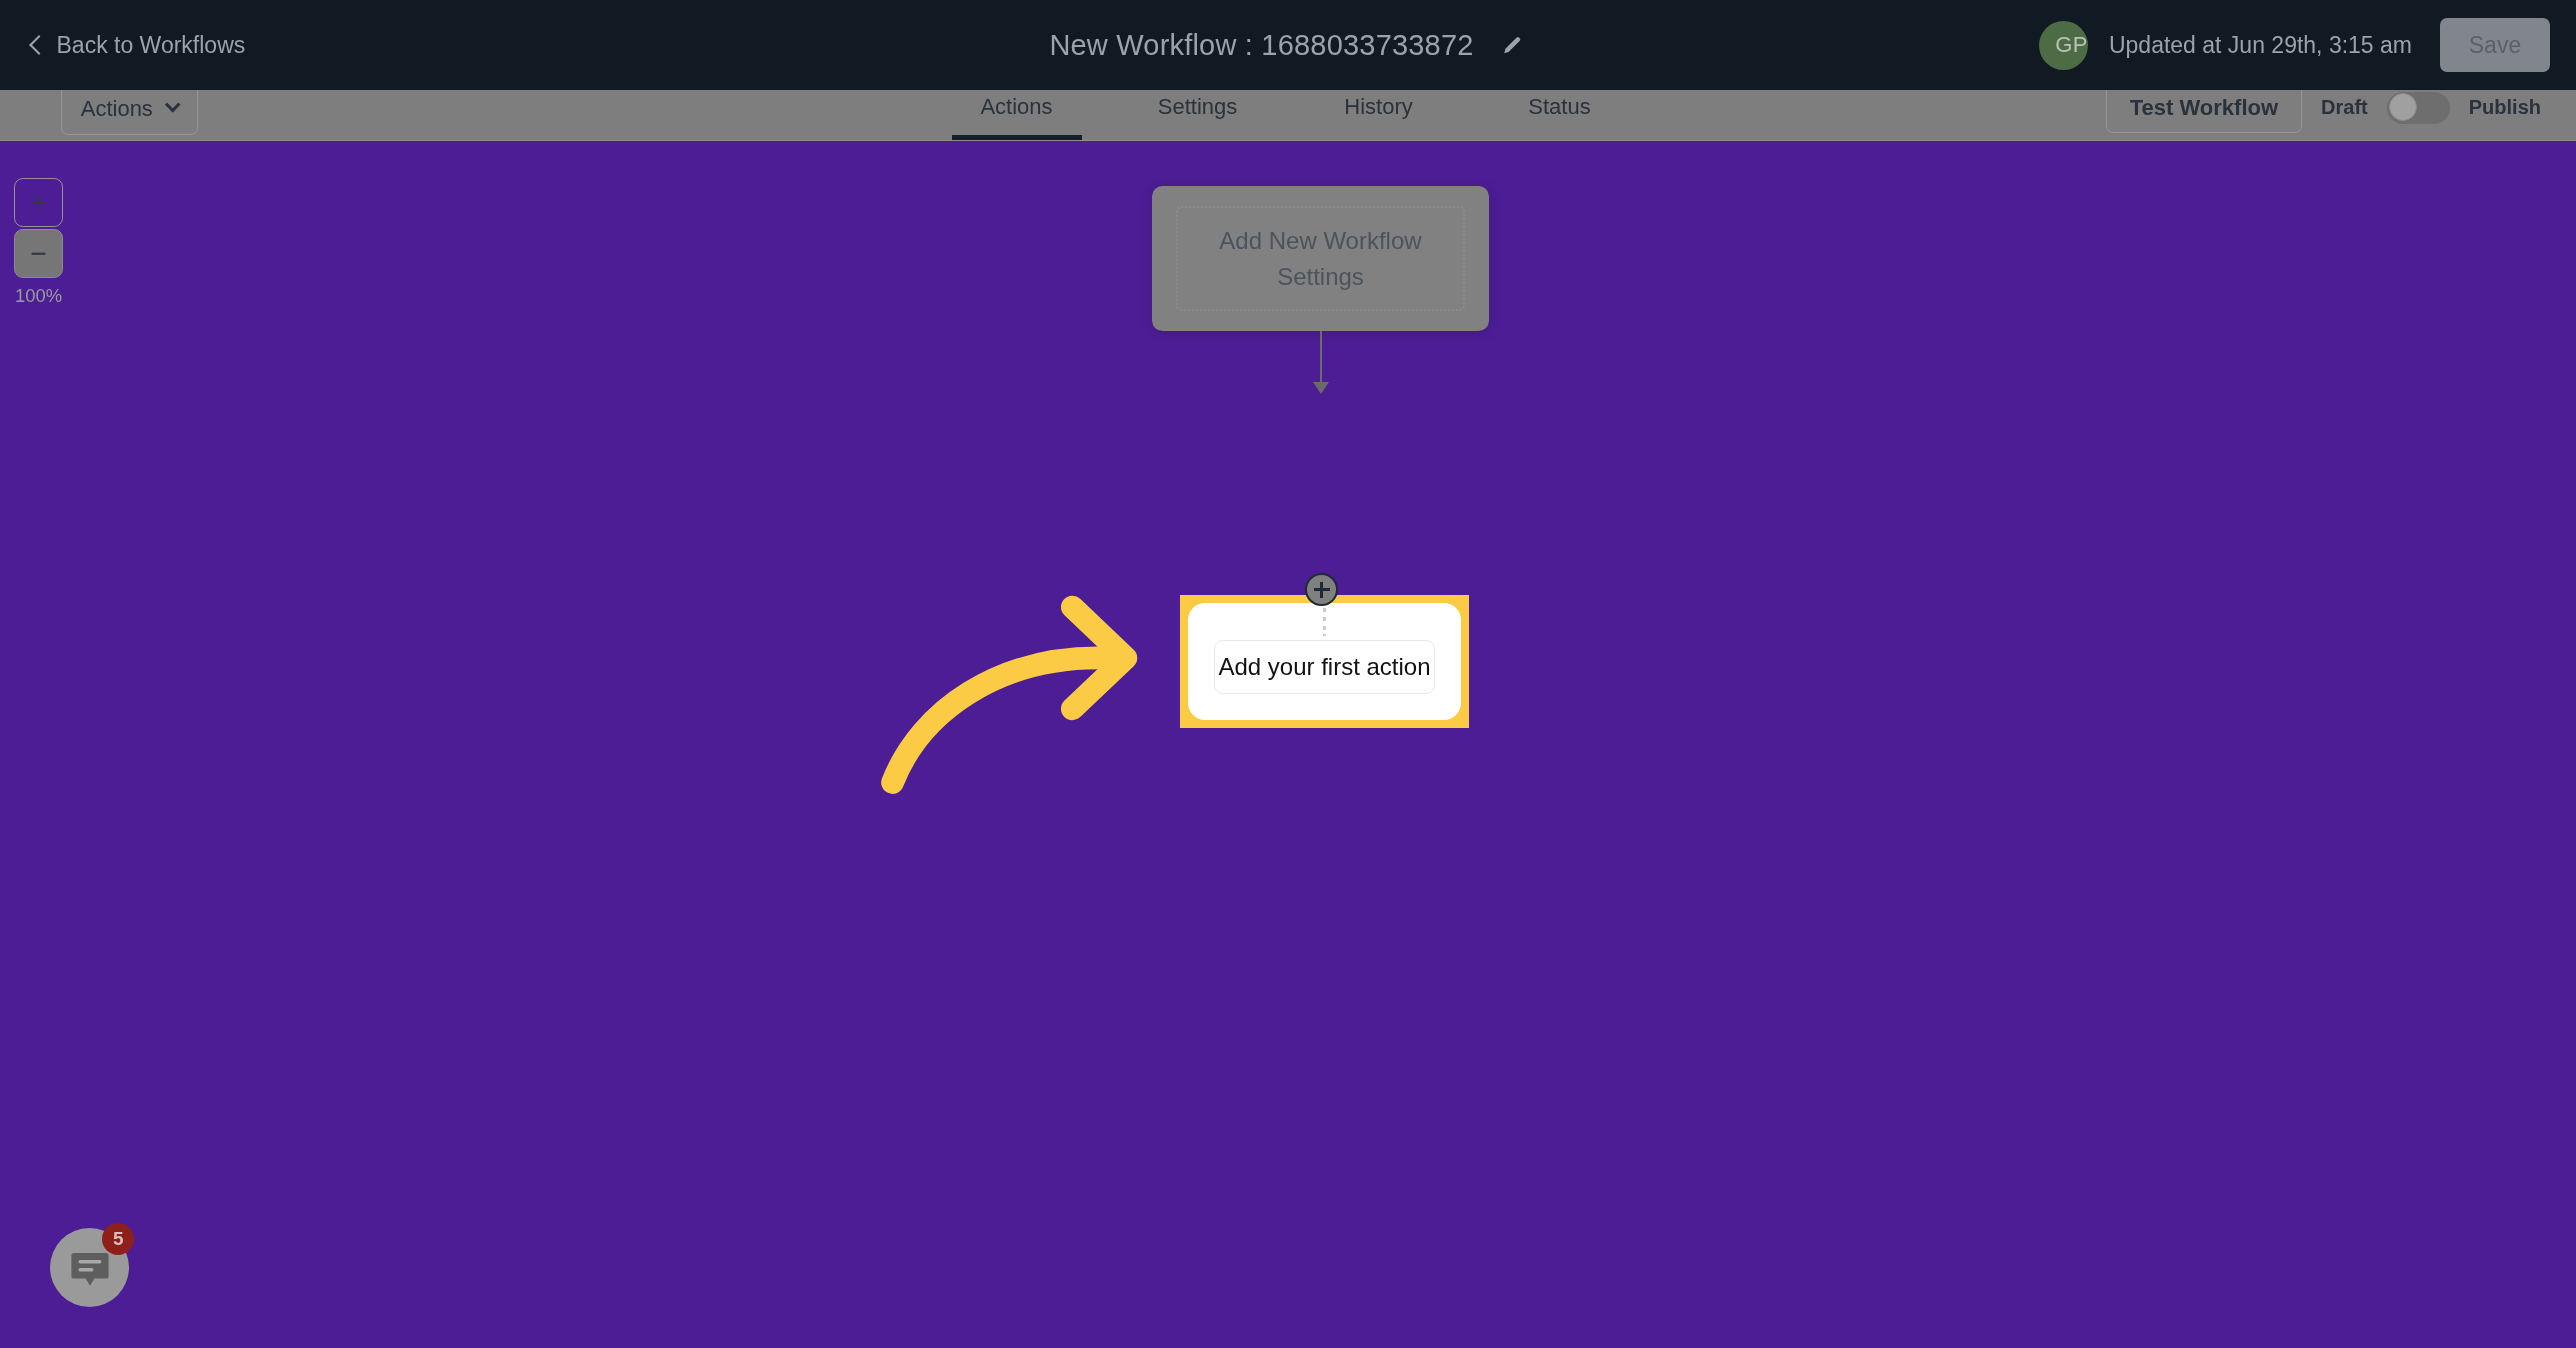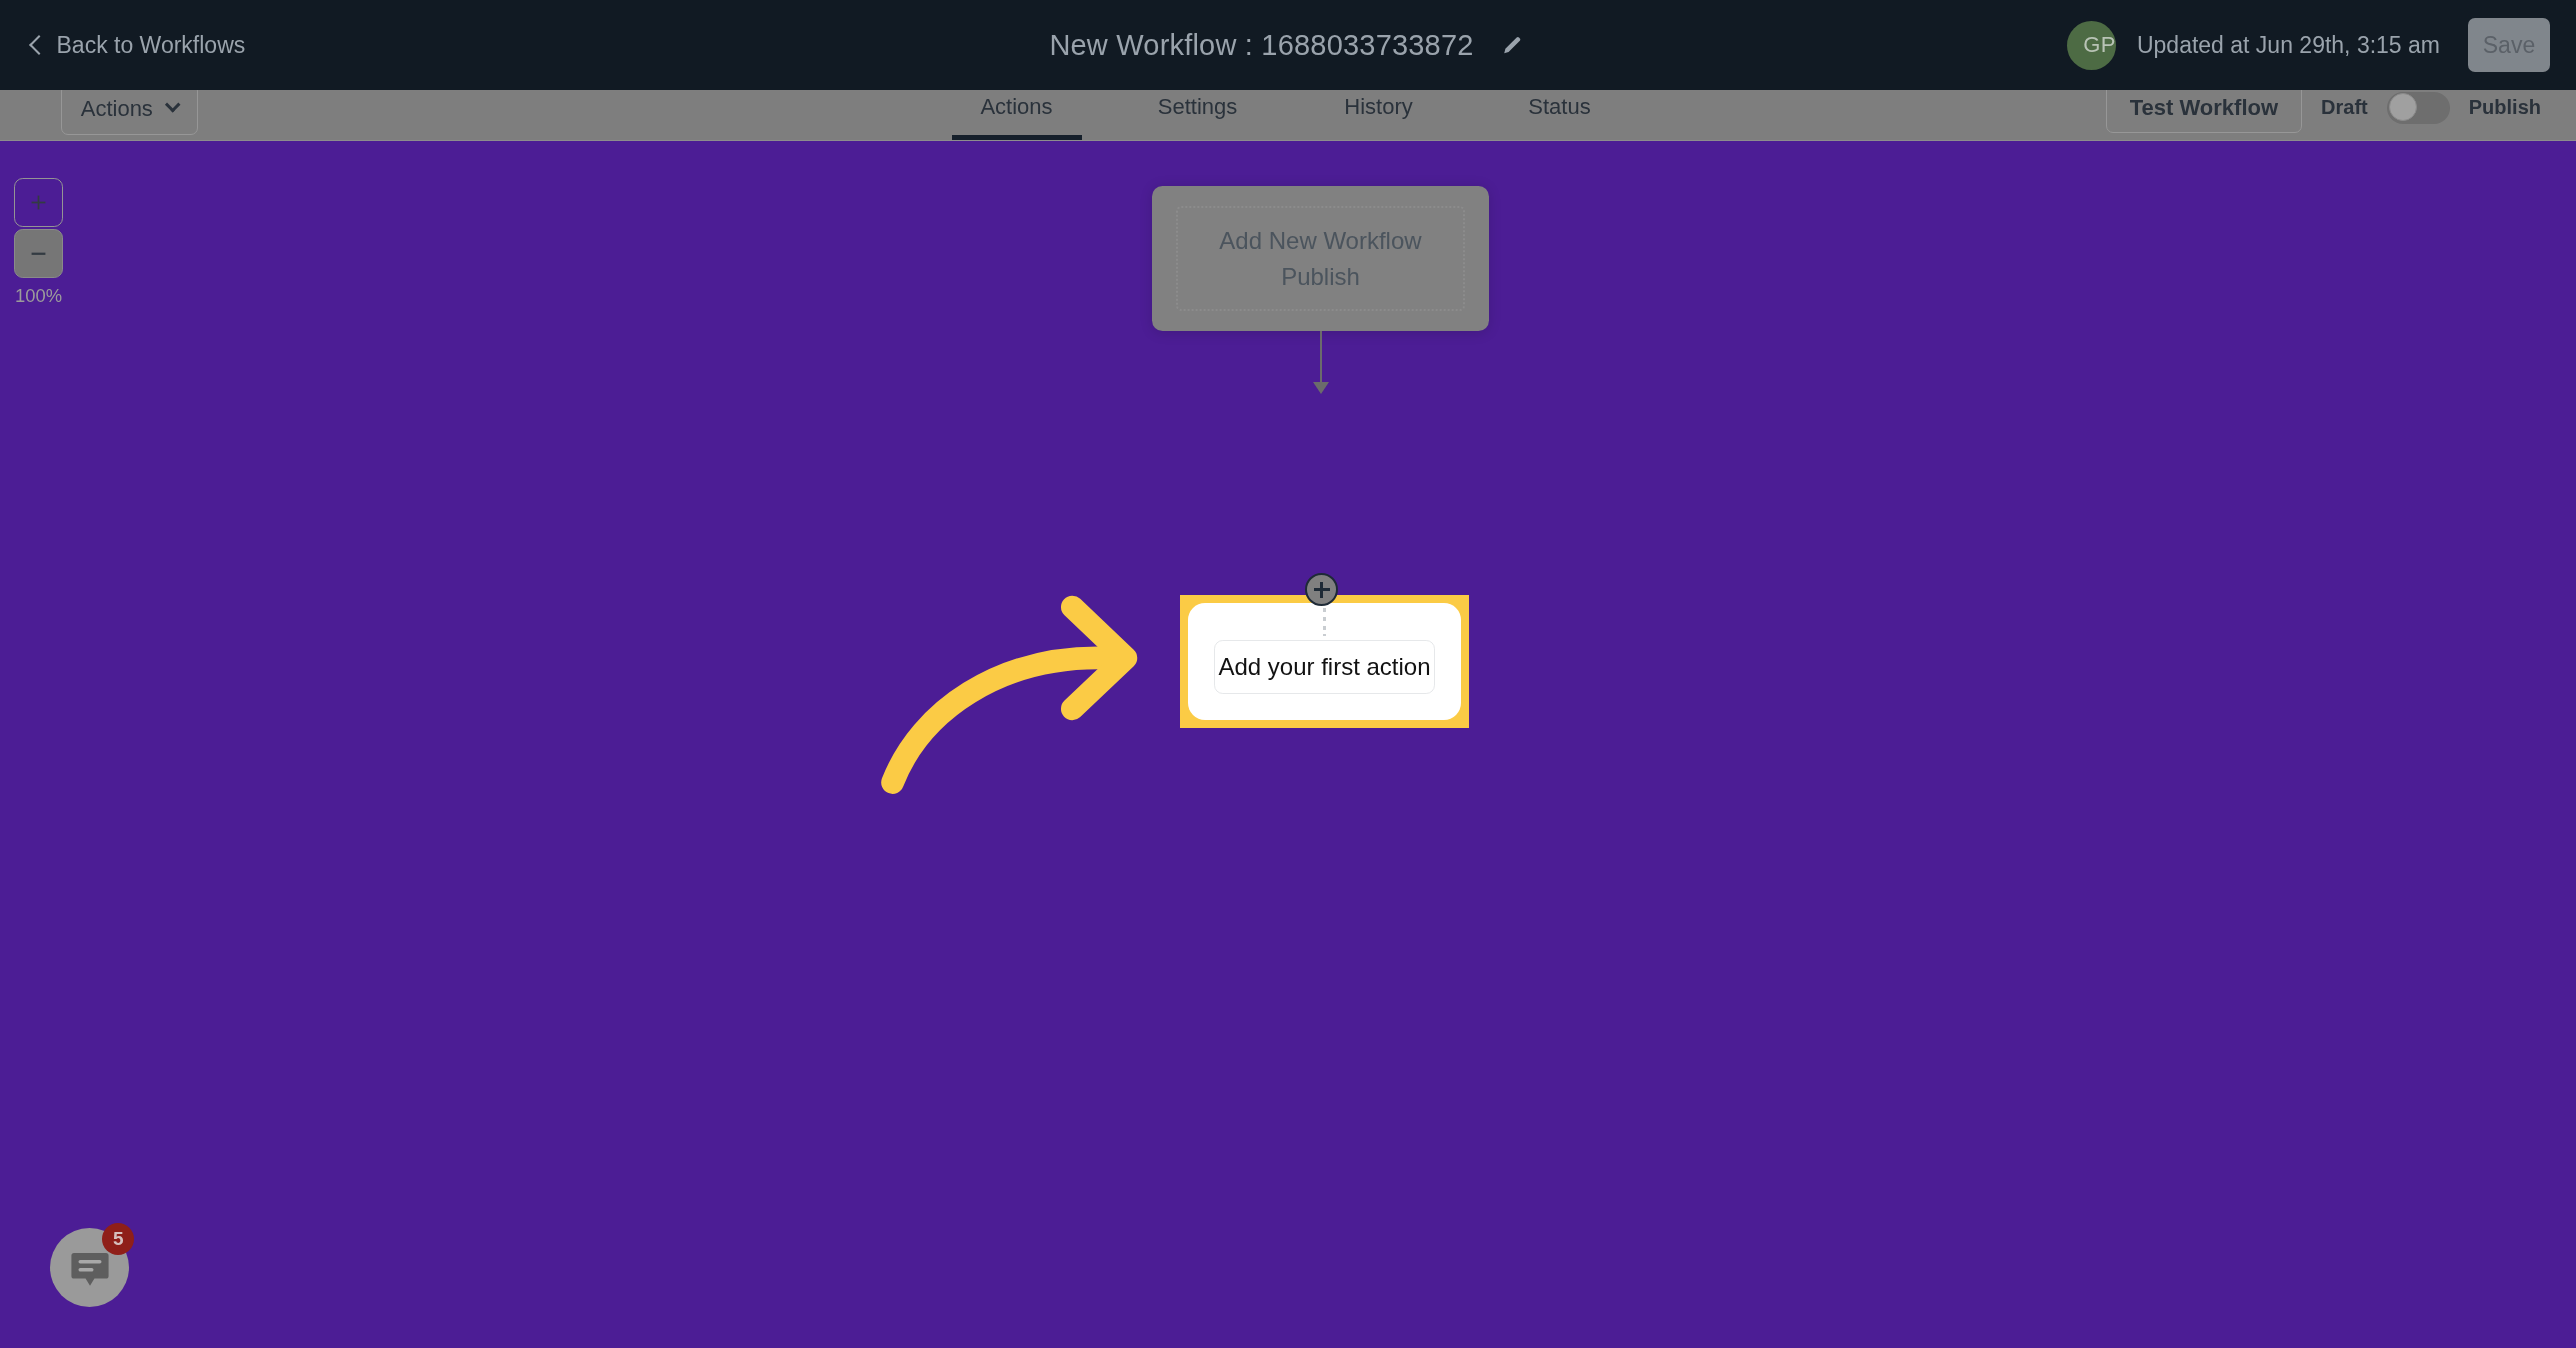--- a/index.html
+++ b/index.html
@@ -83,21 +83,21 @@
     font-size: 22px;
     letter-spacing: 0.4px;
     flex-shrink: 0;
   }
   .updated-text {
     color: #9AA3AC;
     font-size: 23px;
     white-space: nowrap;
   }
   .save-btn {
-    width: 82px;
+    width: 110px;
     height: 54px;
     background: #80868C;
     color: #5B6168;
     border: none;
     border-radius: 7px;
     font-size: 23px;
     font-family: inherit;
     cursor: default;
     margin-left: 7px;
   }
@@ -465,21 +465,21 @@
       <svg width="19" height="19" viewBox="0 0 22 22">
         <rect x="3" y="10" width="16" height="2.6" fill="#333B42"></rect>
       </svg>
     </div>
     <div class="zoom-pct">100%</div>
   </div>
 
   <div class="canvas">
 
     <div class="trigger-card">
-      <div class="trigger-inner">Add New Workflow Publish</div>
+      <div class="trigger-inner">Add New Workflow Settings</div>
     </div>
 
     <div class="connector">
       <div class="conn-line"></div>
       <div class="conn-arrow"></div>
     </div>
 
     <div class="plus-node">
       <span class="ph"></span>
       <span class="pv"></span>

